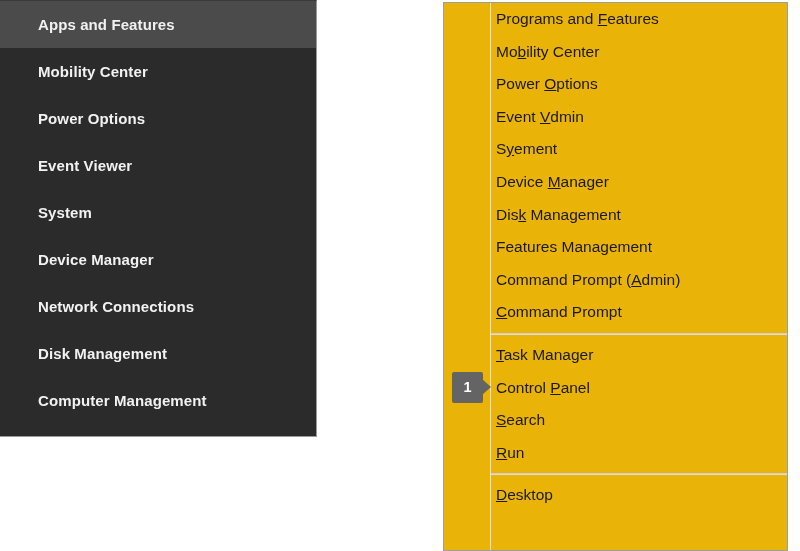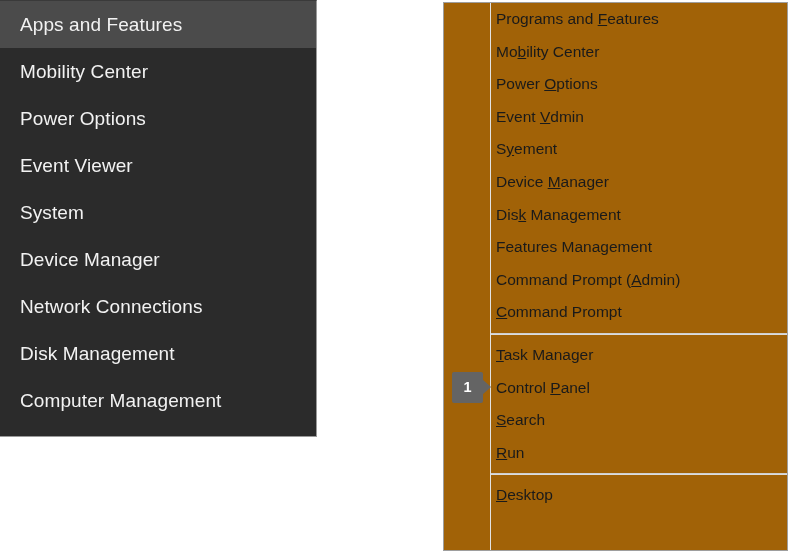--- a/index.html
+++ b/index.html
@@ -32,40 +32,40 @@
     background: #2b2b2b;
     border-right: 1px solid #9a9a9a;
     border-bottom: 1px solid #9a9a9a;
     border-top: 1px solid #3a3a3a;
     box-sizing: border-box;
     overflow: hidden;
   }
   #dark-menu .d-item {
     height: 47px;
     line-height: 47px;
-    padding-left: 20px;
+    padding-left: 38px;
     color: #f2f2f2;
-    font-size: 19px;
-    font-weight: 400;
+    font-size: 15px;
+    font-weight: 700;
     letter-spacing: 0.1px;
     white-space: nowrap;
     box-sizing: border-box;
   }
   #dark-menu .d-item.is-selected {
     background: #4b4b4b;
   }
 
   
   #light-menu {
     position: absolute;
     left: 443px;
     top: 2px;
     width: 345px;
     height: 549px;
-    background: #a16207;
+    background: #eab308;
     border: 1px solid #9e9e9e;
     box-sizing: border-box;
     overflow: hidden;
   }
   
   #light-menu .gutter-rule {
     position: absolute;
     left: 46px;
     top: 0px;
     bottom: 0px;

